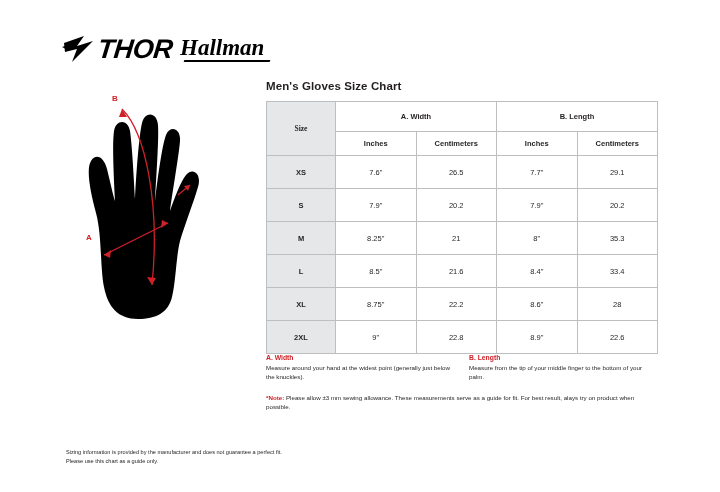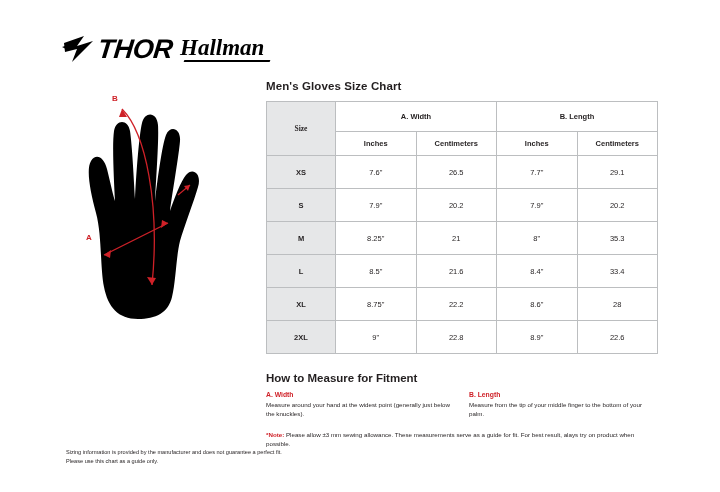--- a/index.html
+++ b/index.html
@@ -304,21 +304,20 @@
       <tr>
         <td class="size-cell">2XL</td>
         <td class="val-cell">9"</td>
         <td class="val-cell">22.8</td>
         <td class="val-cell">8.9"</td>
         <td class="val-cell">22.6</td>
       </tr>
     </tbody>
   </table>
 
-  <div class="how-title">How to Measure for Fitment</div>
 
   <div class="measure-cols">
     <div class="measure-col">
       <div class="measure-head">A. Width</div>
       <div class="measure-body">Measure around your hand at the widest point (generally just below the knuckles).</div>
     </div>
     <div class="measure-col">
       <div class="measure-head">B. Length</div>
       <div class="measure-body">Measure from the tip of your middle finger to the bottom of your palm.</div>
     </div>

